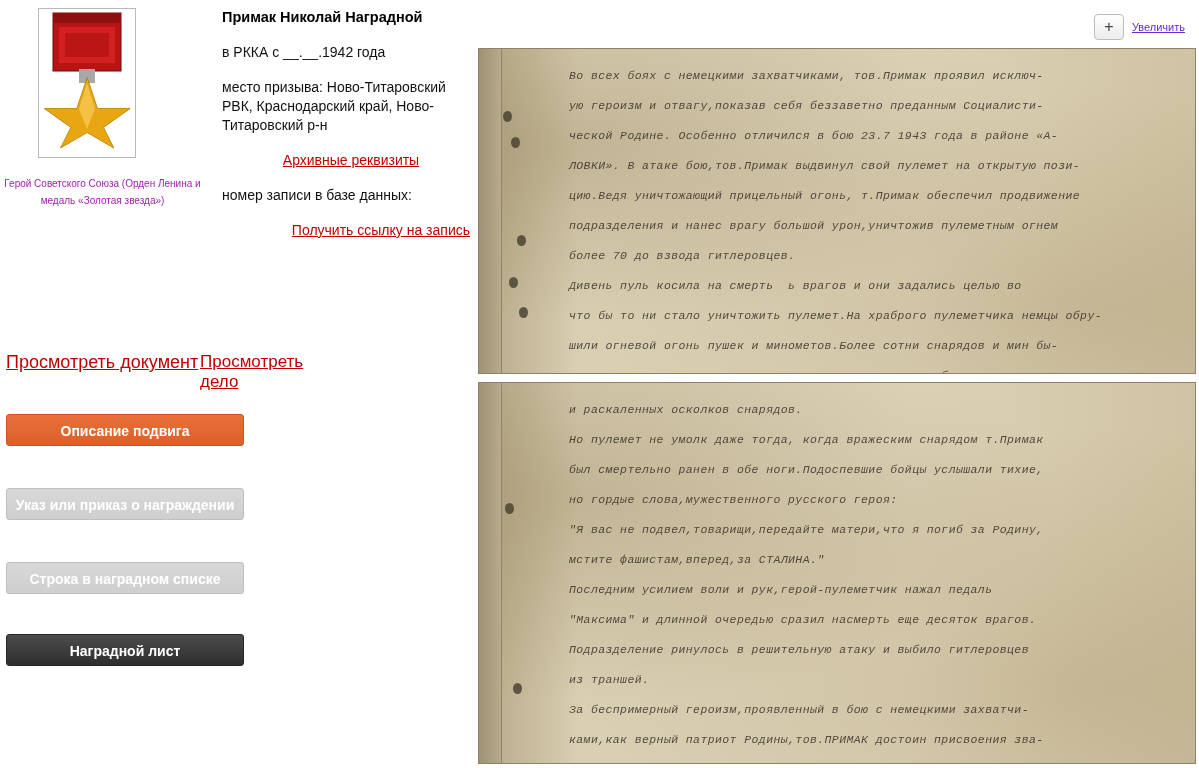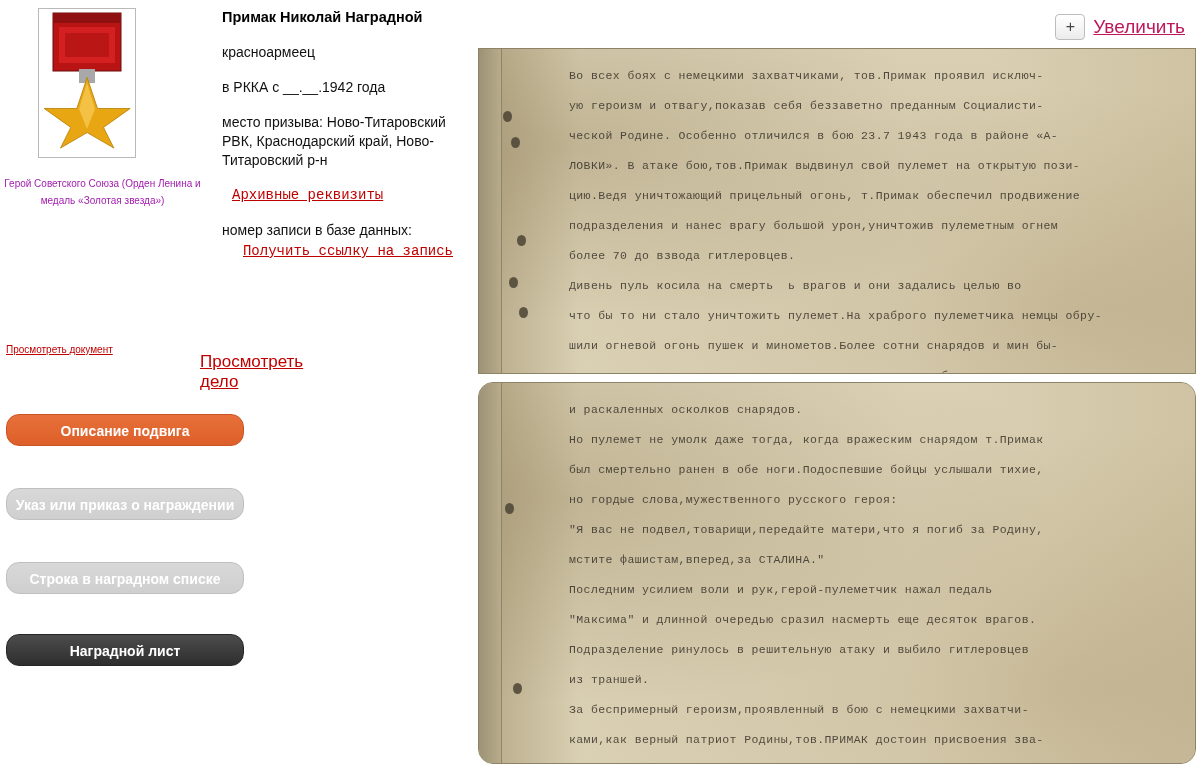--- a/index.html
+++ b/index.html
@@ -49,41 +49,41 @@
   .link {
     color: #c00000;
     text-decoration: underline;
     cursor: pointer;
     font-size: 14px;
   }
 
   #view-doc {
     position: absolute;
     left: 6px;
-    top: 344px;
-    font-size: 10px;
+    top: 352px;
+    font-size: 18px;
   }
   #view-case {
     position: absolute;
     left: 200px;
     top: 352px;
     font-size: 17px;
   }
 
   .btn {
     position: absolute;
     left: 6px;
     width: 238px;
     height: 32px;
     line-height: 32px;
     text-align: center;
     font-size: 14px;
     font-weight: bold;
     color: #ffffff;
-    border-radius: 13px;
+    border-radius: 3px;
     box-sizing: border-box;
     cursor: pointer;
     user-select: none;
   }
   .btn-orange {
     background: linear-gradient(to bottom, #e8703a 0%, #dd5f29 100%);
     border: 1px solid #c85424;
   }
   .btn-grey-disabled {
     background: linear-gradient(to bottom, #d8d8d8 0%, #cfcfcf 100%);
@@ -113,29 +113,28 @@
   #person-name {
     font-weight: bold;
     font-size: 14.5px;
     color: #000000;
     margin-bottom: 16px;
   }
   .info-line { margin-bottom: 16px; }
   #archive-req {
     margin-top: 4px;
     margin-bottom: 16px;
+    text-align: center;
     padding-left: 10px;
-    font-family: Liberation Mono, monospace;
-  }
-  #db-label { margin-bottom: 2px; }
+  }
+  #db-label { margin-bottom: 16px; }
   #db-number { margin-bottom: 16px; }
   #get-link {
-    text-align: center;
+    text-align: right;
     padding-left: 4px;
-    font-family: Liberation Mono, monospace;
   }
 
   
   #zoom-ctl {
     position: absolute;
     right: 14px;
     top: 14px;
     display: flex;
     align-items: center;
     gap: 8px;
@@ -147,47 +146,48 @@
     border-radius: 4px;
     background: linear-gradient(to bottom, #ffffff 0%, #ececec 100%);
     color: #444444;
     font-size: 16px;
     line-height: 24px;
     text-align: center;
     cursor: pointer;
     box-sizing: border-box;
   }
   #zoom-label {
-    color: #be185d;
+    color: #6d28d9;
     text-decoration: underline;
-    font-size: 19px;
+    font-size: 11px;
     cursor: pointer;
     text-align: center;
   }
 
   
   .scan {
     position: absolute;
     left: 478px;
     width: 718px;
     background: #cfc2a5;
     border: 1px solid #8d8468;
     box-sizing: border-box;
     overflow: hidden;
   }
   #scan-top { top: 48px; height: 326px; }
-  #scan-bottom { top: 382px; height: 382px; border-radius: 15px; }
+  #scan-bottom { top: 382px; height: 382px; }
 
   .scan-inner {
     position: absolute;
     inset: 0;
     background:
       radial-gradient(ellipse at 12% 30%, rgba(120,100,60,0.25) 0%, rgba(120,100,60,0) 55%),
       radial-gradient(ellipse at 85% 80%, rgba(140,115,70,0.22) 0%, rgba(140,115,70,0) 60%),
       linear-gradient(to right, #b5a887 0%, #d9cfb2 14%, #ddd3b7 60%, #cfc3a3 100%);
+    font-style: italic;
   }
   .scan-margin {
     position: absolute;
     left: 0; top: 0; bottom: 0;
     width: 22px;
     background: linear-gradient(to right, #9d9275 0%, #b7ab8b 100%);
     border-right: 1px solid #8e8468;
   }
   .punch {
     position: absolute;
@@ -236,21 +236,20 @@
     <div id="view-case" class="link">Просмотреть дело</div>
 
     <div id="btn-feat" class="btn btn-orange">Описание подвига</div>
     <div id="btn-decree" class="btn btn-grey-disabled">Указ или приказ о награждении</div>
     <div id="btn-award-sheet" class="btn btn-dark">Наградной лист</div>
     <div id="btn-line" class="btn btn-grey-disabled">Строка в наградном списке</div>
   </div>
 
   <div id="info-col">
     <div id="person-name">Примак Николай Наградной</div>
-    <div class="info-line">красноармеец</div>
     <div class="info-line">в РККА с __.__.1942 года</div>
     <div class="info-line">место призыва: Ново-Титаровский РВК, Краснодарский край, Ново-Титаровский р-н</div>
     <div id="archive-req" class="link">Архивные реквизиты</div>
     <div id="db-label">номер записи в базе данных:</div>
     <div id="get-link" class="link">Получить ссылку на запись</div>
   </div>
 
   <div id="zoom-ctl">
     <div id="zoom-plus">+</div>
     <div id="zoom-label">Увеличить</div>

